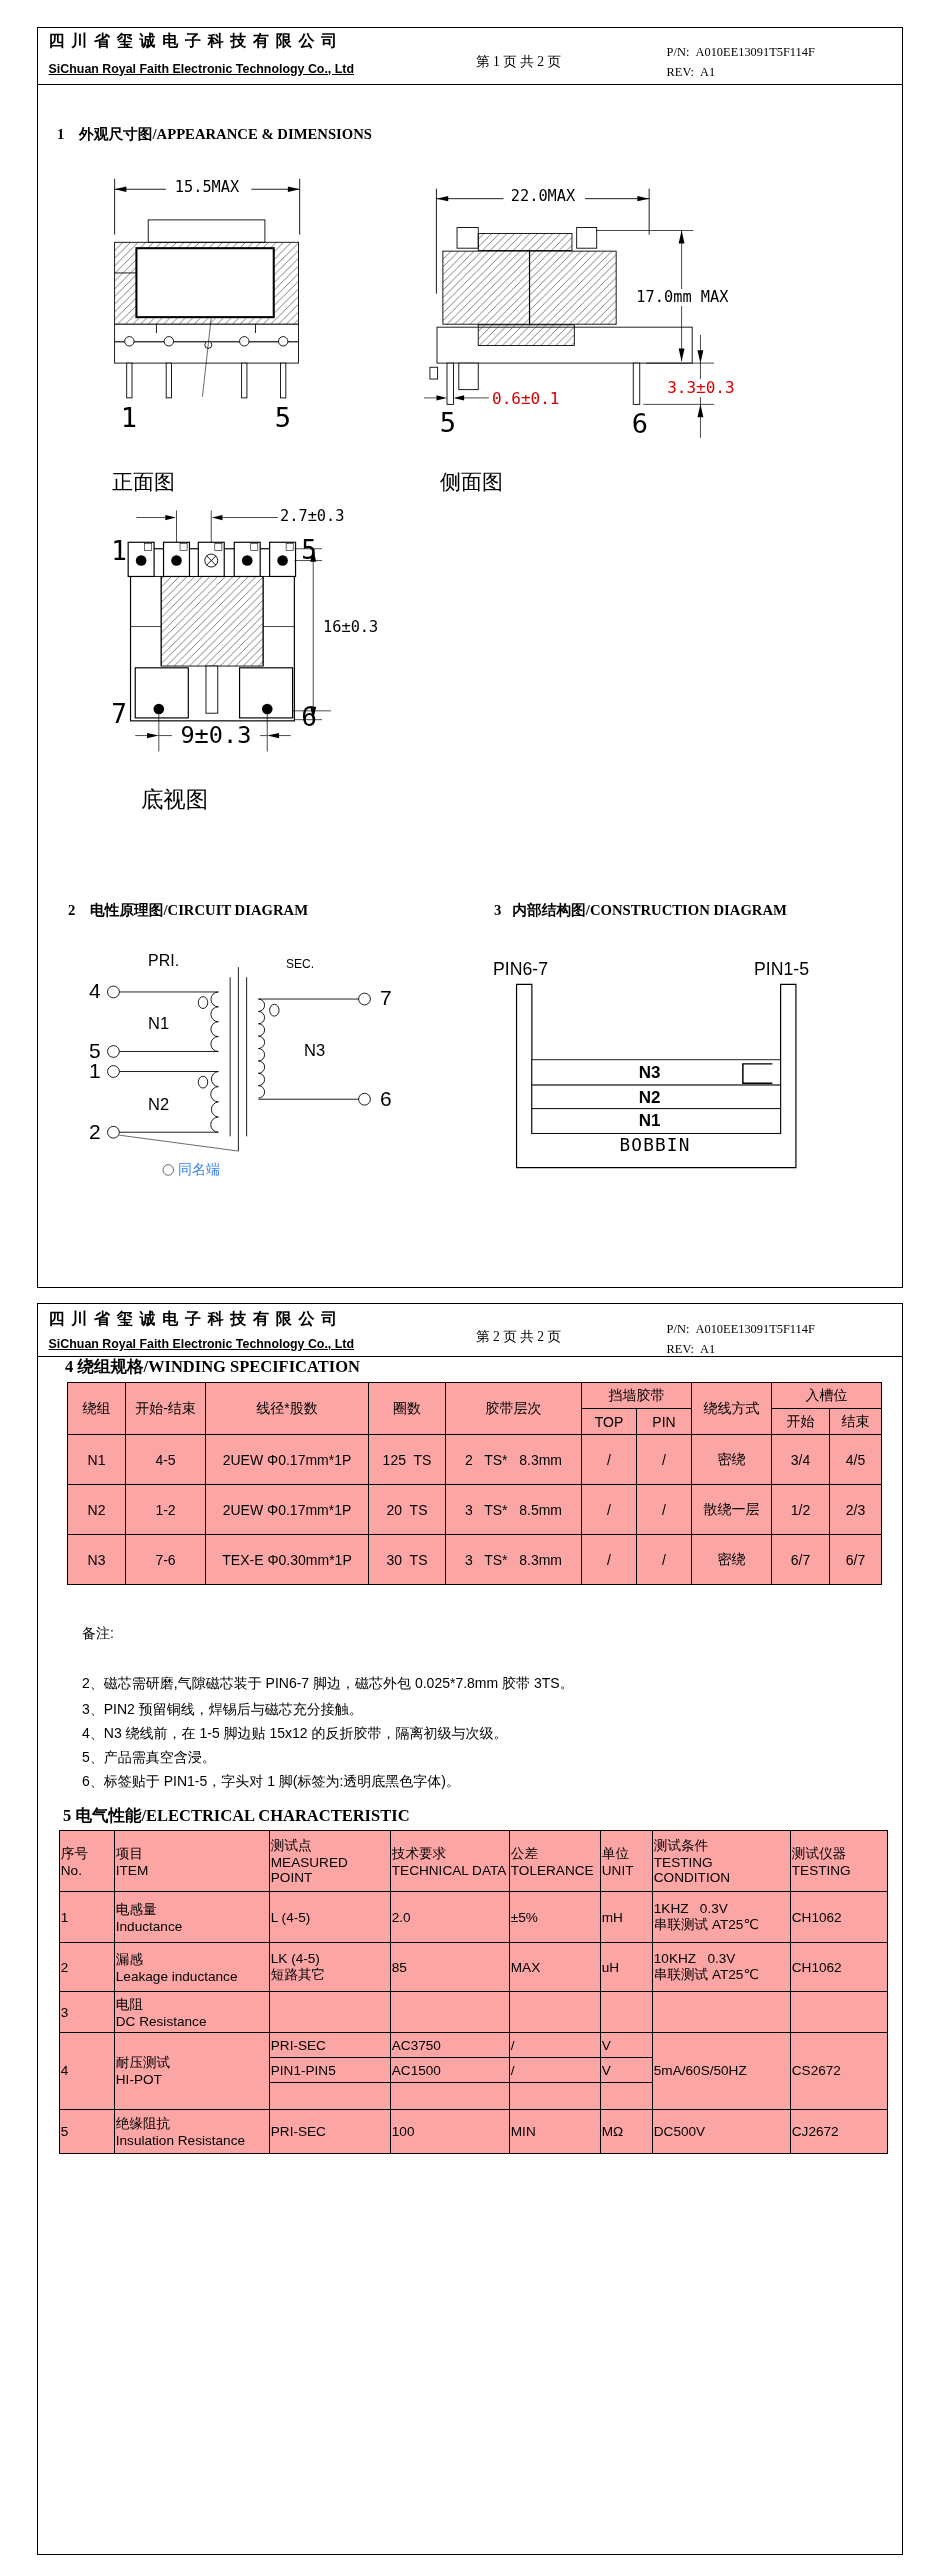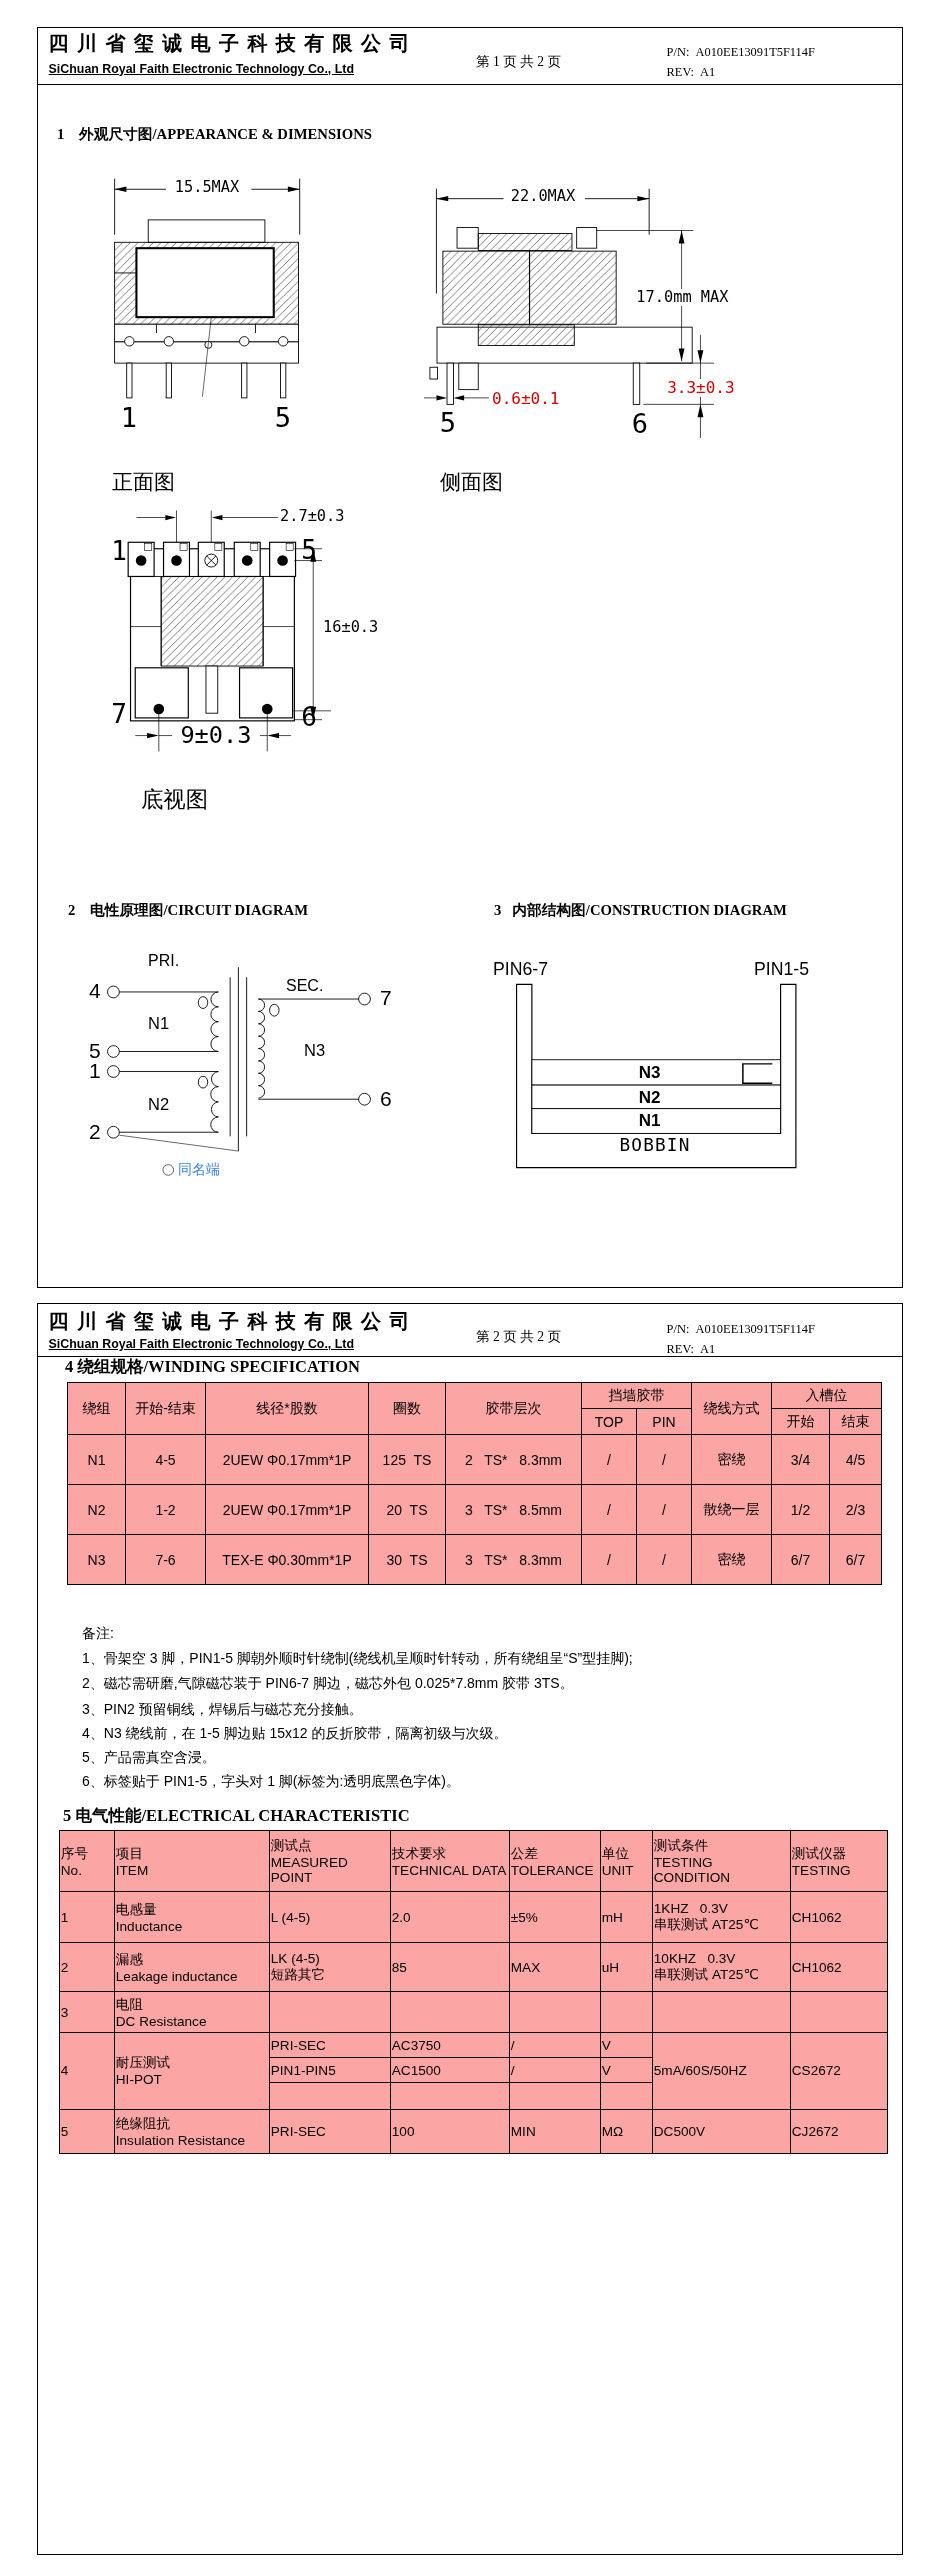--- a/index.html
+++ b/index.html
@@ -7,21 +7,21 @@
        font-family:"Liberation Sans","DejaVu Sans",sans-serif;color:#000;}
   .page{position:absolute;left:37px;width:864px;border:1.2px solid #000;background:#fff;}
   .t{position:absolute;white-space:pre;line-height:1.15;}
   .center{text-align:center;}
   .mono{font-family:"DejaVu Sans Mono",monospace;}
   .bold{font-weight:bold;}
   .red{color:#d40000;}
   .wbg{background:#fff;padding:0 2.4px;}
   .hdr{position:absolute;left:0;top:0;width:100%;height:56px;border-bottom:1.8px solid #000;}
   .hdr2{height:52px;}
-  .company-cn{left:10.6px;top:4.7px;font-size:20px;font-weight:bold;letter-spacing:0.42em;
+  .company-cn{left:10.6px;top:4.7px;font-size:16px;font-weight:bold;letter-spacing:0.42em;
               font-family:"Liberation Serif","DejaVu Serif",serif;}
   .company-en{left:10.6px;top:34px;font-size:12.4px;font-weight:bold;text-decoration:underline;}
   .pageinfo{left:383px;top:26px;width:195px;text-align:center;font-size:13.6px;
             font-family:"Liberation Serif","DejaVu Serif",serif;}
   .pnline{left:610px;font-size:12.4px;font-family:"Liberation Serif","DejaVu Serif",serif;}
   svg.draw{position:absolute;left:0;top:0;pointer-events:none;}
   .sec-title{font-size:14.7px;font-weight:bold;font-family:"Liberation Serif","DejaVu Serif",serif;}
   table{border-collapse:collapse;table-layout:fixed;position:absolute;background:#fca5a5;}
   .wt{border:1.8px solid #000;font-size:14px;}
   .wt th,.wt td{border:1.2px solid #000;text-align:center;vertical-align:middle;
@@ -204,21 +204,21 @@
   <div class="t mono center" style="left:68px;top:509px;width:26px;font-size:26px;">1</div>
   <div class="t mono center" style="left:258px;top:508px;width:26px;font-size:26px;">5</div>
   <div class="t mono center" style="left:68px;top:672px;width:26px;font-size:26px;">7</div>
   <div class="t mono center" style="left:258px;top:675px;width:26px;font-size:26px;">6</div>
   <div class="t mono" style="left:285px;top:591px;font-size:15.3px;">16±0.3</div>
   <div class="t mono center wbg" style="left:134px;top:694px;width:83px;font-size:23.6px;">9±0.3</div>
   <div class="t center" style="left:95px;top:759px;width:83px;font-size:22.4px;">底视图</div>
 
   <div class="t sec-title" style="left:30px;top:874px;">2    电性原理图/CIRCUIT DIAGRAM</div>
   <div class="t" style="left:110px;top:924px;font-size:16px;">PRI.</div>
-  <div class="t" style="left:248px;top:949px;font-size:16px;">SEC.</div>
+  <div class="t" style="left:248px;top:930px;font-size:12px;">SEC.</div>
   <div class="t center" style="left:45px;top:951px;width:23.6px;font-size:21px;">4</div>
   <div class="t center" style="left:45px;top:1011px;width:23.6px;font-size:21px;">5</div>
   <div class="t center" style="left:45px;top:1031px;width:23.6px;font-size:21px;">1</div>
   <div class="t center" style="left:45px;top:1092px;width:23.6px;font-size:21px;">2</div>
   <div class="t center" style="left:336px;top:958px;width:23.6px;font-size:21px;">7</div>
   <div class="t center" style="left:336px;top:1059px;width:23.6px;font-size:21px;">6</div>
   <div class="t" style="left:110px;top:986px;font-size:16.5px;">N1</div>
   <div class="t" style="left:110px;top:1067px;font-size:16.5px;">N2</div>
   <div class="t" style="left:266px;top:1013px;font-size:16.5px;">N3</div>
   <div class="t" style="left:140px;top:1133px;font-size:14px;color:#3b82f6;">同名端</div>
@@ -311,21 +311,20 @@
       <td>/</td>
       <td>/</td>
       <td>密绕</td>
       <td>6/7</td>
       <td>6/7</td>
     </tr>
   </tbody>
     </table>
 
   <div class="t note" style="left:44px;top:321px;">备注:</div>
-  <div class="t note" style="left:44px;top:346px;">1、骨架空 3 脚，PIN1-5 脚朝外顺时针绕制(绕线机呈顺时针转动，所有绕组呈“S”型挂脚);</div>
   <div class="t note" style="left:44px;top:371px;">2、磁芯需研磨,气隙磁芯装于 PIN6-7 脚边，磁芯外包 0.025*7.8mm 胶带 3TS。</div>
   <div class="t note" style="left:44px;top:397px;">3、PIN2 预留铜线，焊锡后与磁芯充分接触。</div>
   <div class="t note" style="left:44px;top:421px;">4、N3 绕线前，在 1-5 脚边贴 15x12 的反折胶带，隔离初级与次级。</div>
   <div class="t note" style="left:44px;top:445px;">5、产品需真空含浸。</div>
   <div class="t note" style="left:44px;top:469px;">6、标签贴于 PIN1-5，字头对 1 脚(标签为:透明底黑色字体)。</div>
 
   <div class="t sec-title" style="left:25px;top:503px;font-size:16.5px;">5 电气性能/ELECTRICAL CHARACTERISTIC</div>
 
   <table class="et" style="left:20.6px;top:526px;width:829px;">
     <colgroup>

